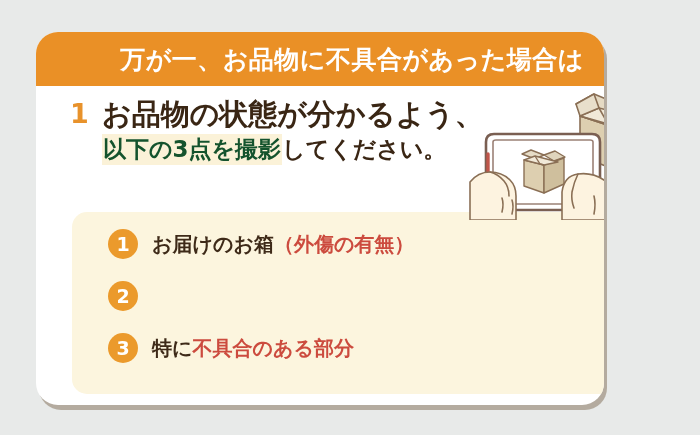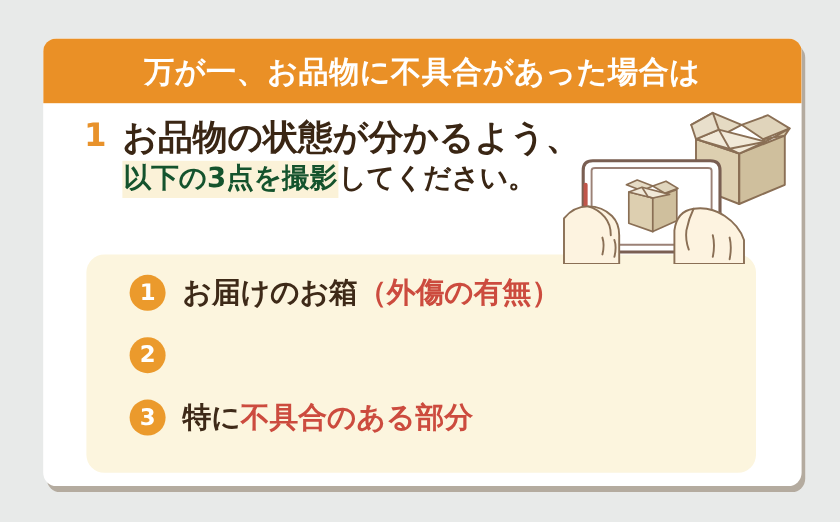--- a/index.html
+++ b/index.html
@@ -13,24 +13,24 @@
     font-family: "DejaVu Sans", "Liberation Sans", sans-serif;
     overflow: hidden;
     position: relative;
   }
 
   
   .card {
     position: absolute;
     left: 36px;
     top: 32px;
-    width: 632px;
+    width: 568px;
     height: 373px;
     background: #ffffff;
-    border-radius: 11px;
+    border-radius: 22px;
     box-shadow: 3px 5px 0 0 rgba(170,160,146,0.85);
     overflow: hidden;
   }
 
   
   .header {
     position: absolute;
     left: 0;
     top: 0;
     width: 632px;
@@ -123,21 +123,21 @@
     font-size: 19px;
     font-weight: bold;
     display: flex;
     align-items: center;
     justify-content: center;
     flex: 0 0 auto;
     line-height: 1;
   }
   .row-text {
     margin-left: 14px;
-    font-size: 24px;
+    font-size: 20px;
     font-weight: bold;
     color: #3e2a18;
     line-height: 1;
     white-space: nowrap;
   }
   .row-text .accent { color: #cc4b3e; }
 
   
   .illus {
     position: absolute;

